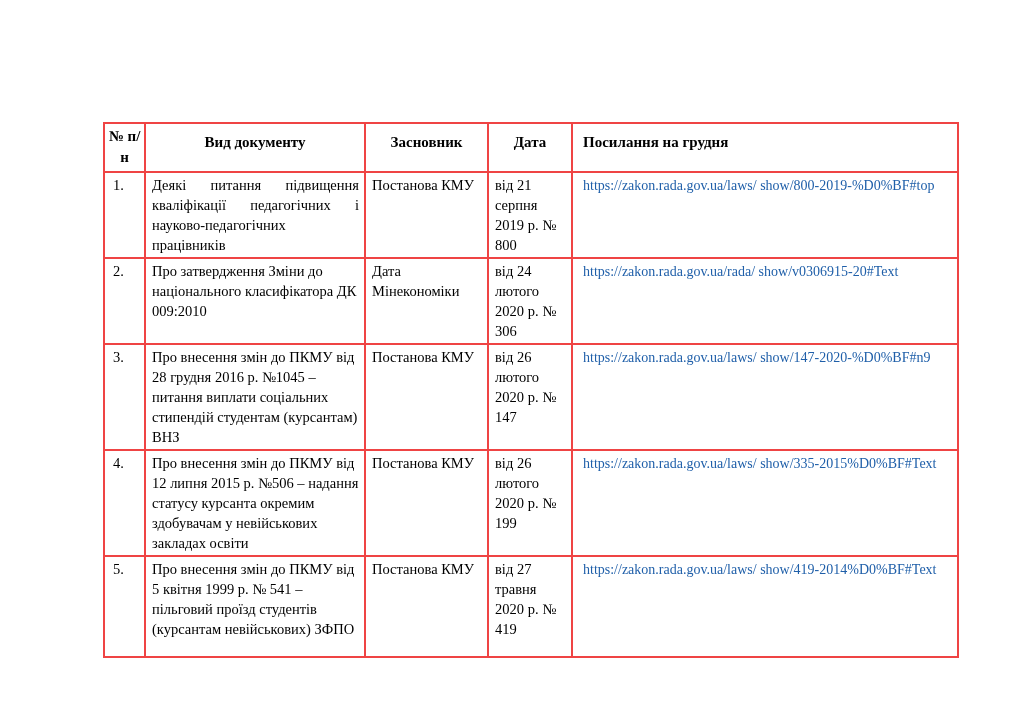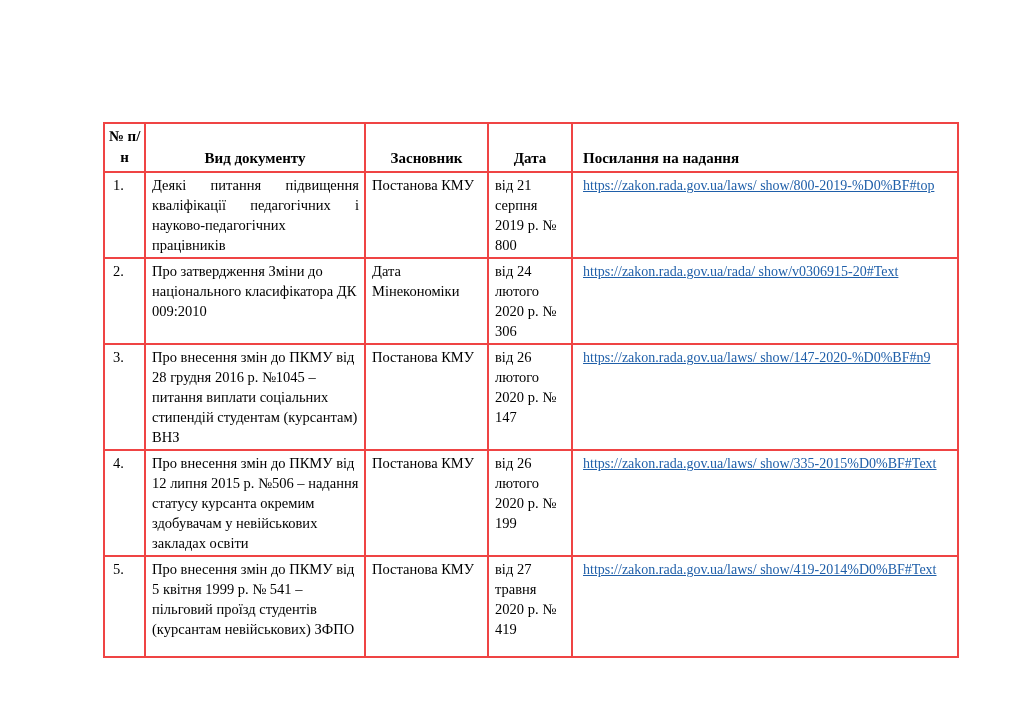--- a/index.html
+++ b/index.html
@@ -35,37 +35,36 @@
     border: 2px solid #ef4444;
     vertical-align: top;
     padding: 2px 6px;
     overflow: hidden;
   }
   .doc-table thead tr { height: 47px; }
   .doc-table th {
     vertical-align: bottom;
     font-weight: bold;
     font-size: 15px;
-    padding-bottom: 3px;
+    padding-bottom: 19px;
     text-align: center;
   }
   .doc-table th.num-h { text-align: center; padding: 2px 2px 4px; }
   .doc-table th.link-h { text-align: left; padding-left: 10px; }
   tbody tr:nth-child(1) { height: 81px; }
   tbody tr:nth-child(2) { height: 80px; }
   tbody tr:nth-child(3) { height: 98px; }
   tbody tr:nth-child(4) { height: 97px; }
   tbody tr:nth-child(5) { height: 101px; }
   td.num-cell  { padding-left: 8px; }
   td.doc-cell  { padding-right: 5px; }
   tbody tr:nth-child(1) td.doc-cell { text-align: justify; margin-left: 44px; }
   td.link-cell { padding-left: 10px; }
   td.link-cell a {
     color: var(--link, #1F5FA9);
-    text-decoration: underline;
     cursor: pointer;
     font-size: 14px;
     word-break: normal;
     overflow-wrap: break-word;
   }
 </style>
 </head>
 <body>
 
 <div class="page">
@@ -78,21 +77,21 @@
       <col style="width:123px">
       <col style="width:84px">
       <col style="width:386px">
     </colgroup>
     <thead>
       <tr>
         <th class="num-h">№ п/н</th>
         <th>Вид документу</th>
         <th>Засновник</th>
         <th>Дата</th>
-        <th class="link-h">Посилання на надання</th>
+        <th class="link-h">Посилання на грудня</th>
       </tr>
     </thead>
     <tbody>
         <tr>
       <td class="num-cell">1.</td>
       <td class="doc-cell">Деякі питання підвищення кваліфікації педагогічних і науково-педагогічних працівників</td>
       <td class="founder-cell">Постанова КМУ</td>
       <td class="date-cell">від 21 серпня 2019 р. № 800</td>
       <td class="link-cell">
         <a>https://zakon.rada.gov.ua/laws/ show/800-2019-%D0%BF#top</a>

